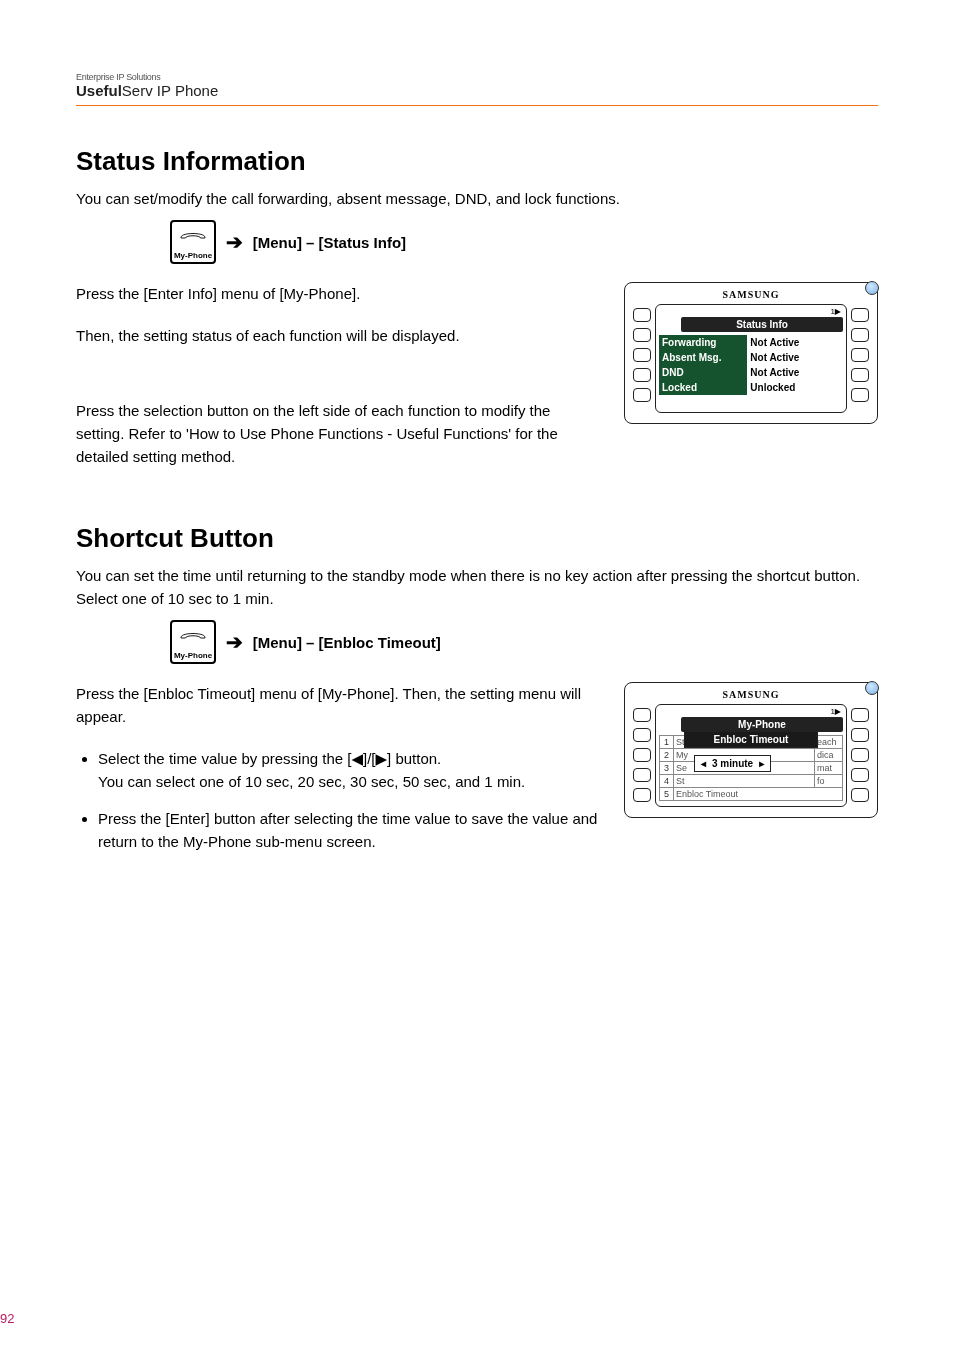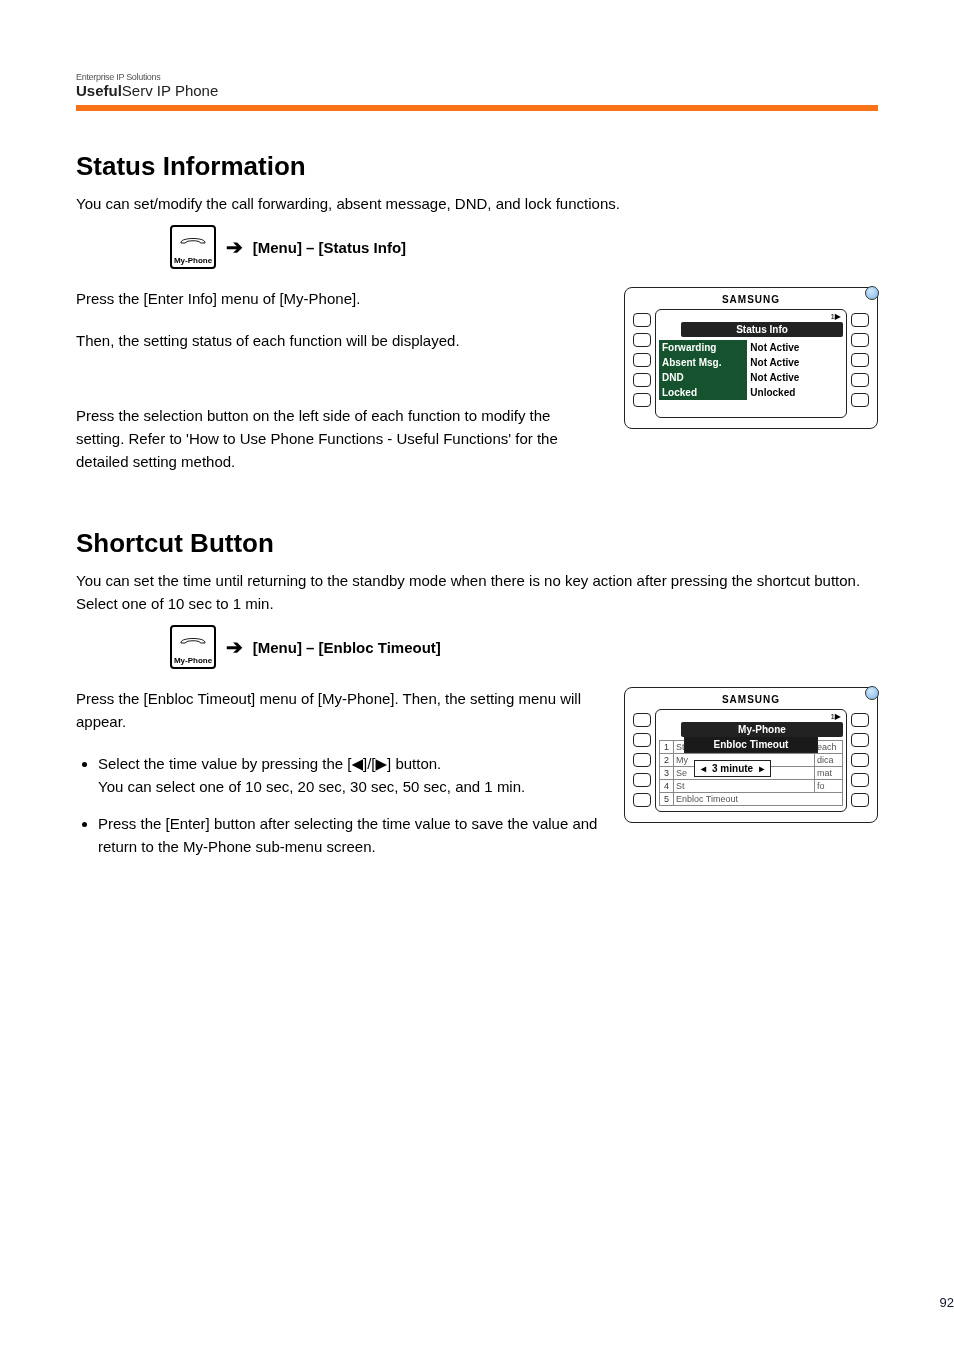--- a/index.html
+++ b/index.html
@@ -8,21 +8,21 @@
     font-family: Arial, Helvetica, sans-serif;
     width: 954px;
     min-height: 1348px;
     position: relative;
     color: #000;
   }
   .page {
     padding: 72px 76px 40px 76px;
   }
   .header-area {
-    border-bottom: 6px solid #f97316;
+    border-bottom: 1px solid #f97316;
     padding-bottom: 6px;
     margin-bottom: 40px;
   }
   .brandline1 { font-size: 9px; color:#555; letter-spacing: -0.3px; }
   .brandline2 { font-size: 15px; color:#222; }
   .brand-office-bold { font-weight: 700; }
   .section-title {
     font-size: 26px;
     font-weight: 700;
     margin-top: 36px;
@@ -73,21 +73,21 @@
     width: 254px;
     position: relative;
   }
   .phone-frame {
     border: 1.5px solid #222;
     border-radius: 8px;
     padding: 6px 8px 10px 8px;
     position: relative;
   }
   .samsung {
-    font-family: Liberation Sans, sans-serif;
+    font-family: Liberation Serif, serif;
     font-size: 10px; font-weight:700; text-align:center;
     letter-spacing: 1px;
     margin-bottom: 4px;
   }
   .led {
     position:absolute; right:-2px; top:-2px;
     width:14px; height:14px; border:1.5px solid #333; border-radius:50%;
     background: radial-gradient(circle at 40% 35%, #cfe8ff, #7fb5e6);
   }
   .phone-body { display:flex; gap:4px; }
@@ -130,25 +130,25 @@
     border:1px solid #222;
     background:#fff; color:#000;
     font-size:10px; font-weight:700;
     text-align:center; padding:2px 6px;
     display:flex; align-items:center; gap:6px;
   }
   .tri-left, .tri-right { font-size:10px; }
 
   .page-number {
     position:absolute;
-    bottom: 38px;
+    bottom: 22px;
     width: 100%;
-    text-align:right;
+    text-align:left;
     font-size: 13px;
-    color:#0f172a;
+    color:#be185d;
   }
 </style>
 </head>
 <body>
 
 <div class="page">
 
   <div class="header-area">
     <div class="brandline1">Enterprise IP Solutions</div>
     <div class="brandline2">

